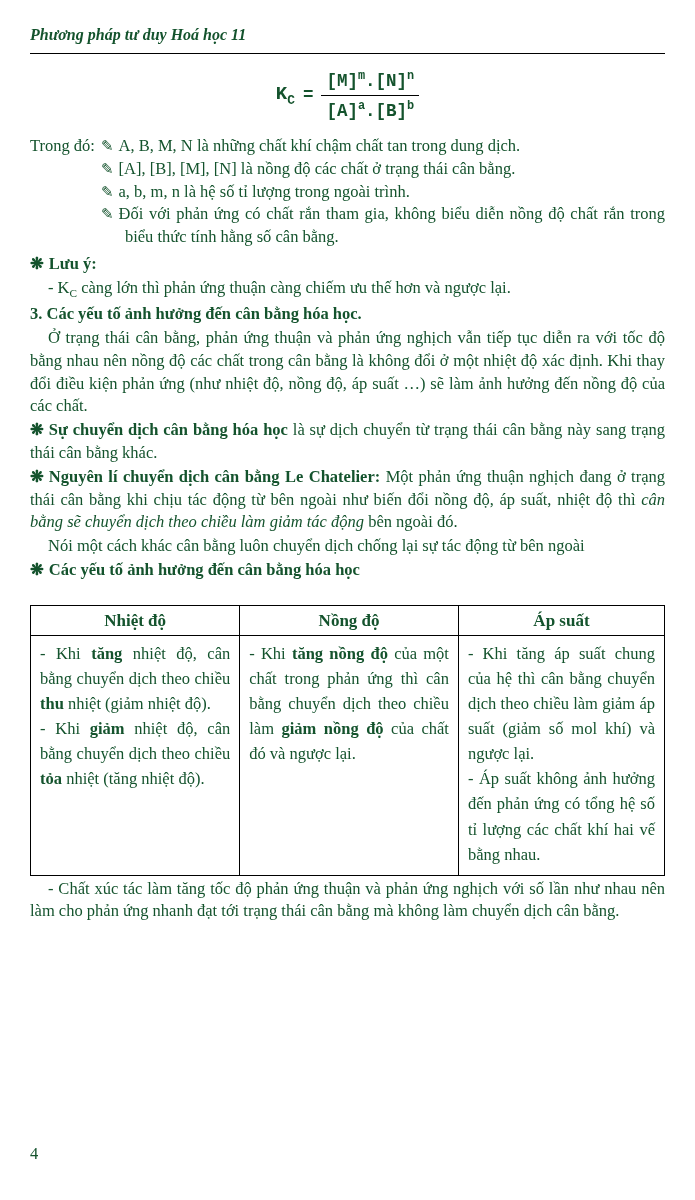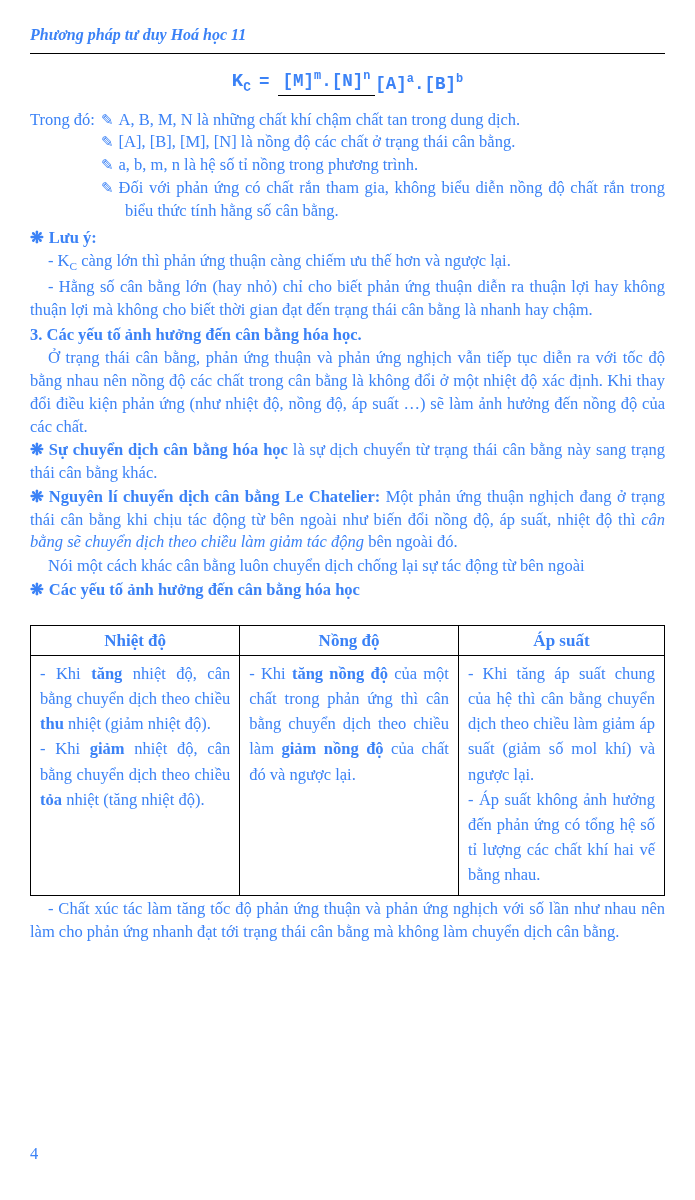--- a/index.html
+++ b/index.html
@@ -1,20 +1,20 @@
 <!DOCTYPE html>
 <html><head>
 <meta charset="utf-8">
 <style>
   * { margin: 0; padding: 0; box-sizing: border-box; }
   html, body { background: #e8e8e8; }
   .page {
     width: 695px; height: 1200px;
     background: #ffffff;
-    color: #3b82f6;
+    color: #14532d;
     font-family: "Liberation Serif", "DejaVu Serif", serif;
     font-size: 16.5px;
     line-height: 1.38;
     position: relative;
     margin: 0 auto;
     overflow: hidden;
   }
   .content { padding: 24px 30px 0 30px; }
 
   .running-head {
@@ -25,21 +25,21 @@
   }
   .header-rule { border-top: 1.6px solid #000; margin-bottom: 14px; }
 
   
   .formula-row {
     display: flex; justify-content: center; align-items: center;
     font-weight: bold; margin: 10px 0 12px 0; font-size: 17.5px; font-family: Liberation Mono, monospace;
   }
   .formula-k { font-size: 19px; }
   .formula-eq { margin: 0 8px; }
-  .frac { display: inline-flex; flex-direction: row; align-items: center; }
+  .frac { display: inline-flex; flex-direction: column; align-items: center; }
   .frac .num { border-bottom: 1.8px solid #000; padding: 0 5px 2px 5px; }
   .frac .den { padding-top: 2px; }
   sub { font-size: 0.68em; }
   sup { font-size: 0.68em; }
 
   
   .trongdo-row { display: flex; margin-bottom: 4px; }
   .trongdo-label { flex: 0 0 auto; margin-right: 6px; }
   .trongdo-items { flex: 1 1 auto; }
   .trongdo-item { padding-left: 24px; text-indent: -24px; text-align: justify; }
@@ -96,28 +96,27 @@
         <span class="num"><span>[M]</span><sup>m</sup><span>.</span><span>[N]</span><sup>n</sup></span>
         <span class="den"><span>[A]</span><sup>a</sup><span>.</span><span>[B]</span><sup>b</sup></span>
       </span>
     </div>
 
     <div class="trongdo-row">
       <span class="trongdo-label">Trong đó:</span>
       <div class="trongdo-items">
         <div class="trongdo-item"><span class="pencil">✎</span><span>A, B, M, N là những chất khí chậm chất tan trong dung dịch.</span></div>
         <div class="trongdo-item"><span class="pencil">✎</span><span>[A], [B], [M], [N] là nồng độ các chất ở trạng thái cân bằng.</span></div>
-        <div class="trongdo-item"><span class="pencil">✎</span><span>a, b, m, n là hệ số tỉ nồng trong phương trình.</span></div>
+        <div class="trongdo-item"><span class="pencil">✎</span><span>a, b, m, n là hệ số tỉ lượng trong ngoài trình.</span></div>
         <div class="trongdo-item"><span class="pencil">✎</span><span>Đối với phản ứng có chất rắn tham gia, không biểu diễn nồng độ chất rắn trong biểu thức tính hằng số cân bằng.</span></div>
       </div>
     </div>
 
     <p class="para luuy-title"><span class="marker">❋</span><span>Lưu ý:</span></p>
     <p class="para indent"><span>- K</span><sub>C</sub><span> càng lớn thì phản ứng thuận càng chiếm ưu thế hơn và ngược lại.</span></p>
-    <p class="para indent"><span>- Hằng số cân bằng lớn (hay nhỏ) chỉ cho biết phản ứng thuận diễn ra thuận lợi hay không thuận lợi mà không cho biết thời gian đạt đến trạng thái cân bằng là nhanh hay chậm.</span></p>
 
     <p class="para section-heading">3. Các yếu tố ảnh hưởng đến cân bằng hóa học.</p>
     <p class="para indent">Ở trạng thái cân bằng, phản ứng thuận và phản ứng nghịch vẫn tiếp tục diễn ra với tốc độ bằng nhau nên nồng độ các chất trong cân bằng là không đổi ở một nhiệt độ xác định. Khi thay đổi điều kiện phản ứng (như nhiệt độ, nồng độ, áp suất …) sẽ làm ảnh hưởng đến nồng độ của các chất.</p>
 
     <p class="para"><span class="marker">❋</span><span><span class="rich-b">Sự chuyển dịch cân bằng hóa học</span><span> là sự dịch chuyển từ trạng thái cân bằng này sang trạng thái cân bằng khác.</span></span></p>
 
     <p class="para"><span class="marker">❋</span><span><span class="rich-b">Nguyên lí chuyển dịch cân bằng Le Chatelier:</span><span> Một phản ứng thuận nghịch đang ở trạng thái cân bằng khi chịu tác động từ bên ngoài như biến đổi nồng độ, áp suất, nhiệt độ thì </span><span class="rich-i">cân bằng sẽ chuyển dịch theo chiều làm giảm tác động</span><span> bên ngoài đó.</span></span></p>
 
     <p class="para indent">Nói một cách khác cân bằng luôn chuyển dịch chống lại sự tác động từ bên ngoài</p>
 

